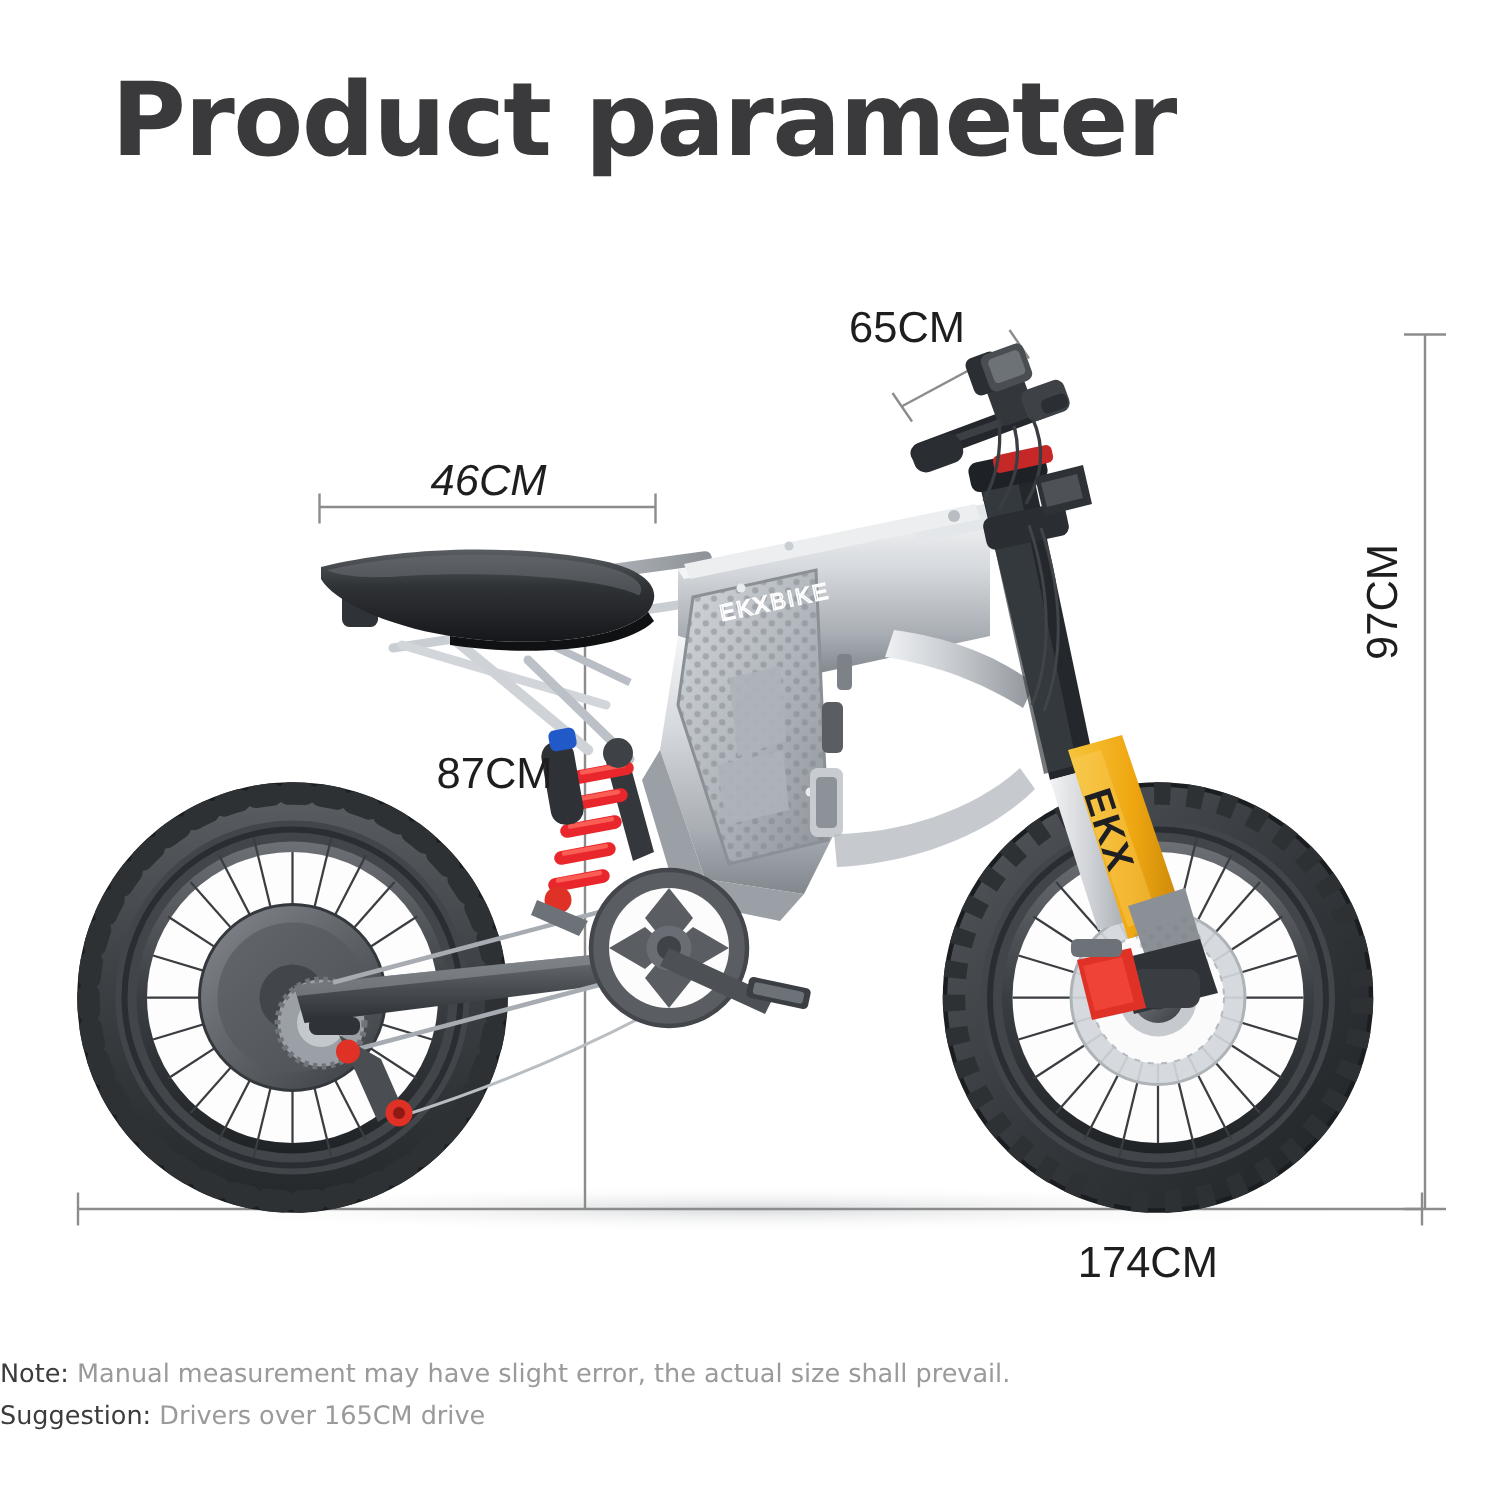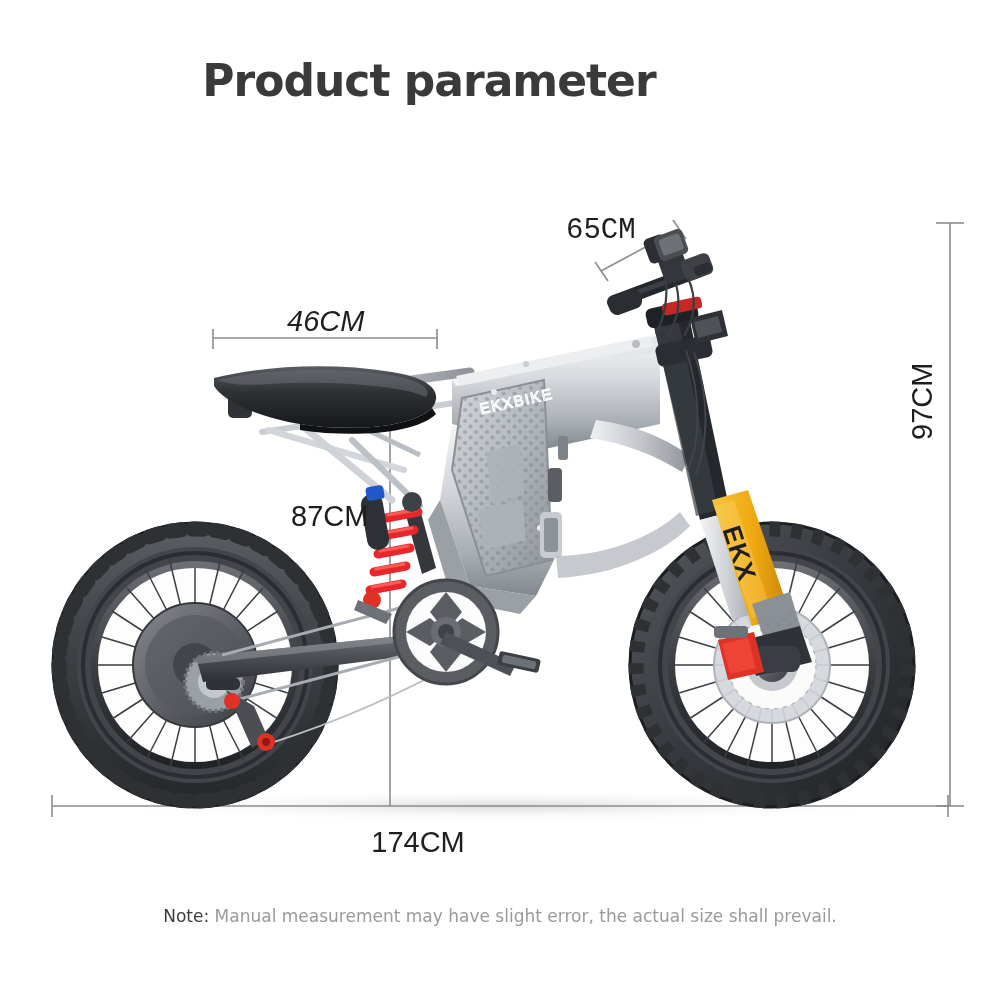--- a/index.html
+++ b/index.html
@@ -8,45 +8,45 @@
     background:#ffffff;
     font-family:"Liberation Sans","DejaVu Sans",sans-serif;
     overflow:hidden;
     position:relative;
   }
   #page{position:relative;width:1000px;height:1000px;background:#fff;}
 
   .title{
     position:absolute;top:42px;left:0;width:858px;
     text-align:center;
-    font-size:44px;line-height:78px;
+    font-size:68px;line-height:78px;
     font-weight:700;
     letter-spacing:-1px;
     color:#3a3a3c;
     font-family:"DejaVu Sans","Liberation Sans",sans-serif;
   }
 
   .stage{position:absolute;top:0;left:0;width:1000px;height:1000px;}
 
   .dimlabel{
     position:absolute;
     font-size:29px;
     color:#1e1e1e;
     font-family:"Liberation Sans","DejaVu Sans",sans-serif;
     letter-spacing:0px;
     white-space:nowrap;
   }
-  #lbl-65{left:566px;top:214px;font-family:Liberation Mono, monospace;}
+  #lbl-65{left:566px;top:203px;}
   #lbl-46{left:287px;top:305px;font-style:italic;}
   #lbl-87{left:291px;top:480px;margin-top:20px;}
   #lbl-97{left:906px;top:440px;transform:rotate(-90deg);transform-origin:left top;}
-  #lbl-174{left:0px;top:826px;width:812px;text-align:center;margin-left:12px;}
+  #lbl-174{left:0px;top:826px;width:812px;text-align:right;}
 
   .note-wrap{
-    position:absolute;left:0;top:902px;width:1000px;text-align:center;
+    position:absolute;left:0;top:902px;width:1000px;text-align:left;
     font-family:"DejaVu Sans","Liberation Sans",sans-serif;
   }
   .note-line{font-size:17px;line-height:28px;color:#9a9a9a;}
   .note-line .lead{color:#3c3c3c;}
 </style>
 </head>
 <body>
 
 <div id="page">
 
@@ -453,15 +453,19 @@
   <div class="dimlabel" id="lbl-46">46CM</div>
   <div class="dimlabel" id="lbl-87">87CM</div>
   <div class="dimlabel" id="lbl-97">97CM</div>
   <div class="dimlabel" id="lbl-174">174CM</div>
 
   <div class="note-wrap">
     <div class="note-line">
       <span class="lead">Note:</span>
       <span>Manual measurement may have slight error, the actual size shall prevail.</span>
     </div>
+    <div class="note-line">
+      <span class="lead">Suggestion:</span>
+      <span>Drivers over 165CM drive</span>
+    </div>
   </div>
 
 </div>
 
 </body></html>

